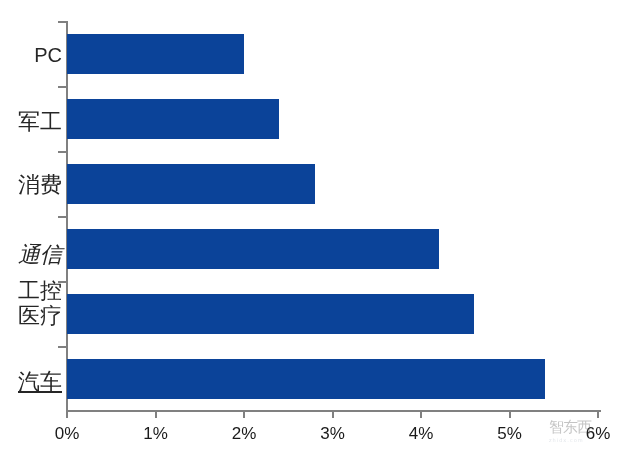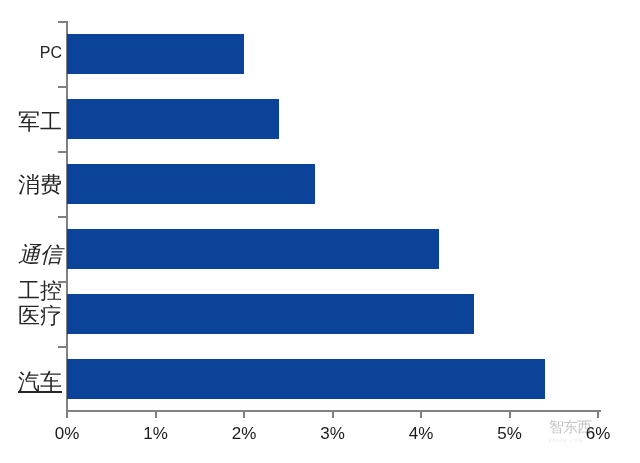--- a/index.html
+++ b/index.html
@@ -78,21 +78,21 @@
     position: absolute;
     right: 578px;  
     text-align: right;
     font-size: 22px;
     color: #262626;
     line-height: 1.15;
     white-space: pre-line;
     font-family: "Liberation Sans", "DejaVu Sans", sans-serif;
   }
   .cat-label.latin {
-    font-size: 16px;
+    font-size: 20px;
   }
 
   
   .watermark {
     position: absolute;
     left: 549px;
     top: 417px;
     width: 66px;
     height: 30px;
     opacity: 0.30;

